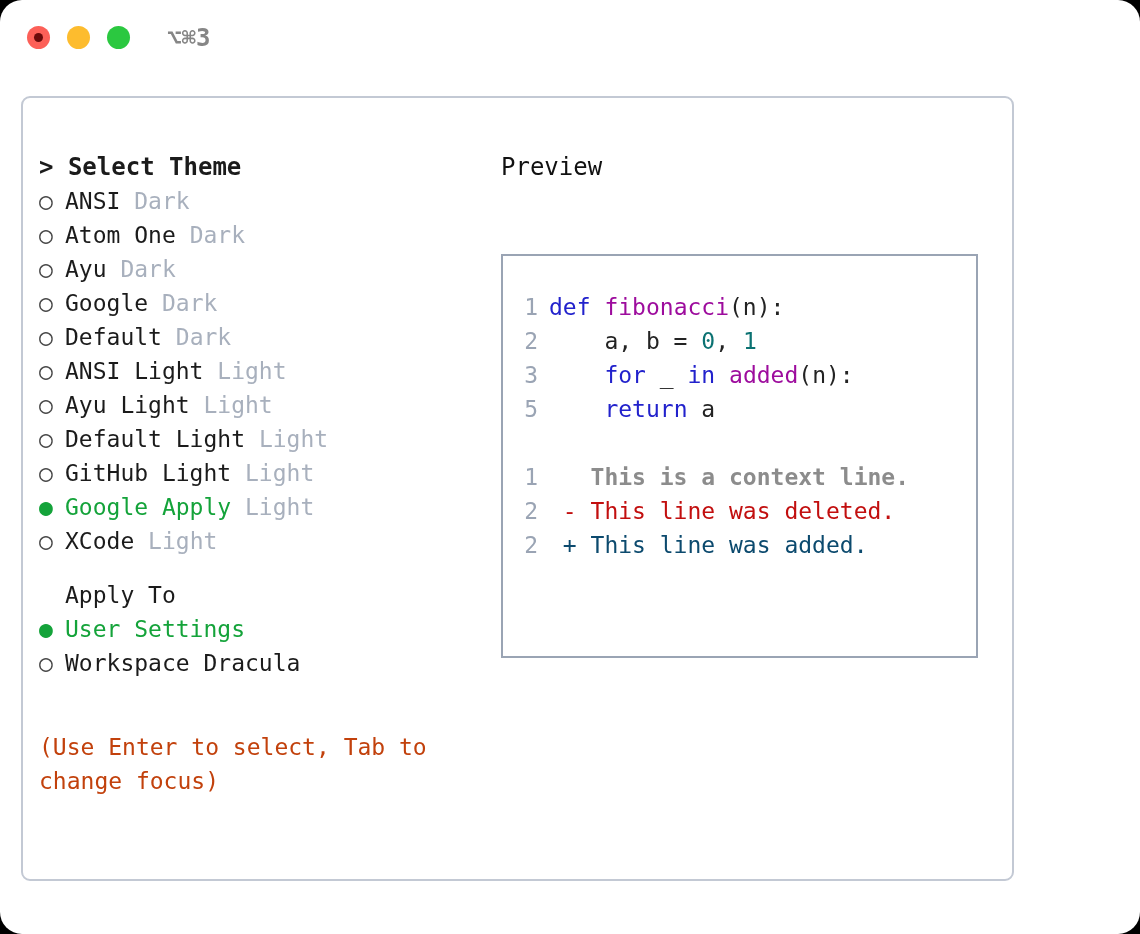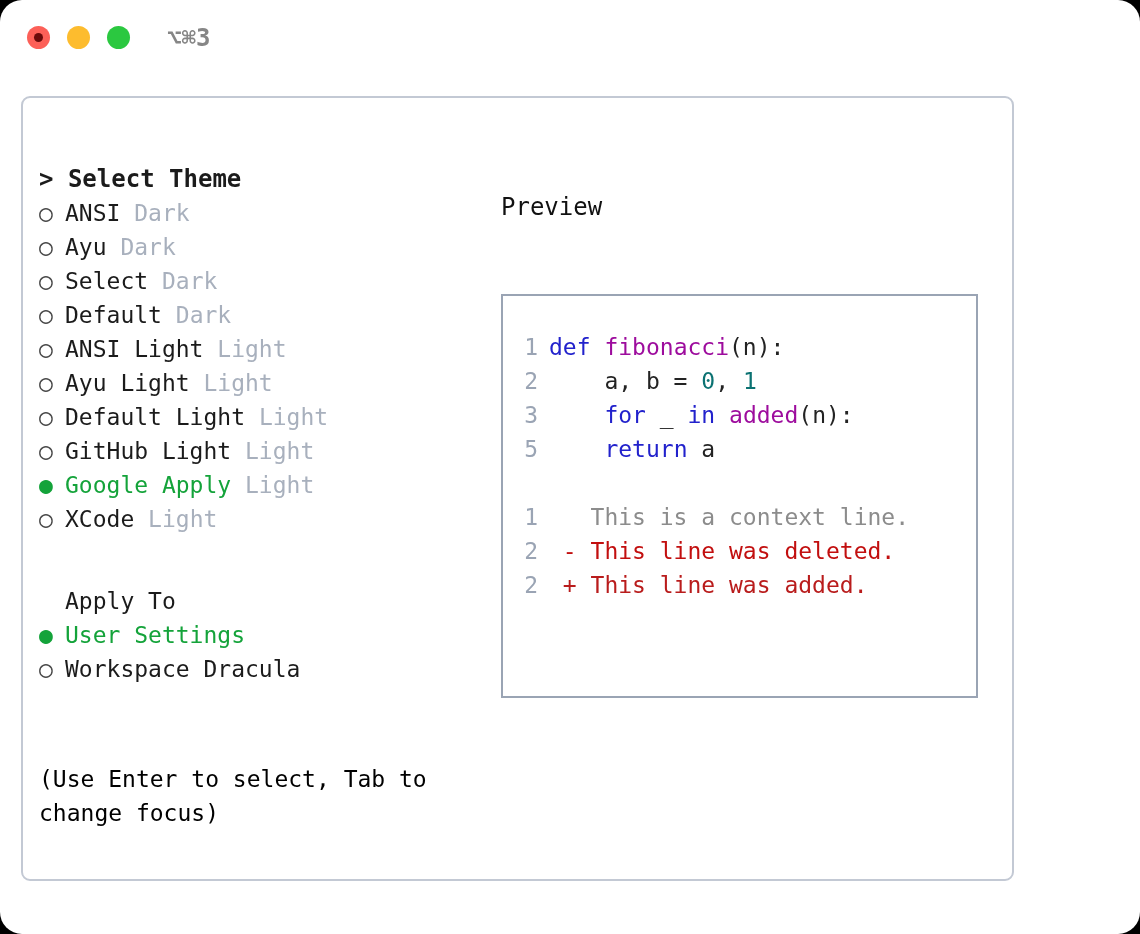--- a/index.html
+++ b/index.html
@@ -93,49 +93,47 @@
     height: 34px;
   }
   .row .bullet {
     display: inline-block;
     width: 26px;
   }
   .hdr-row {
     font-weight: 700;
     font-size: 24px;
     margin-bottom: 0px;
-    margin-top: 12px;
   }
   .variant {
     color: #a8b0bd;
   }
   .row.selected .label { color: #14a33a; }
   .row.selected .bullet { color: #14a33a; }
   .bullet-empty { color: #4a4a4a; }
 
-  #apply-block { margin-top: 48px; }
+  #apply-block { margin-top: 20px; }
 
   #hint {
     position: absolute;
     left: 16px;
-    top: 664px;
+    top: 632px;
     width: 420px;
     font-size: 23px;
     line-height: 34px;
-    color: #000000;
+    color: #c2410c;
     white-space: normal;
   }
 
   
   #right-col {
     position: absolute;
     left: 478px;
     top: 52px;
     width: 490px;
-    margin-top: 40px;
   }
   #preview-title {
     font-size: 24px;
     line-height: 34px;
     color: #111111;
     white-space: pre;
   }
   #preview-box {
     position: absolute;
     left: 0px;
@@ -160,23 +158,23 @@
     text-align: right;
     color: #9aa4b4;
     padding-right: 11px;
   }
   .code-body { display: inline; }
 
   .tk-kw   { color: #2222cc; }
   .tk-fn   { color: #9d0c9d; }
   .tk-num  { color: #0b7272; }
   .tk-txt  { color: #232323; }
-  .tk-ctx  { color: #8c8c8c; }
+  .tk-ctx  { color: #8c8c8c; font-weight: bold; }
   .tk-del  { color: #c20f0f; }
-  .tk-add  { color: #b91c1c; text-align: right; }
+  .tk-add  { color: #0c4a6e; text-align: right; }
 
   .spacer-line { display: block; height: 34px; }
 </style>
 </head>
 <body>
 
 <div id="window">
 
   <div id="titlebar">
     <div class="dot" id="dot-close"></div>
@@ -186,22 +184,23 @@
   </div>
 
   <div id="panel">
 
     <div id="left-col">
 
       <div class="row hdr-row">&gt; Select Theme</div>
 
       <div id="theme-items">
           <div class="row"><span class="bullet bullet-empty">○</span><span class="label">ANSI </span><span class="variant">Dark</span></div>
+          <div class="row"><span class="bullet bullet-empty">○</span><span class="label">Atom One </span><span class="variant">Dark</span></div>
           <div class="row"><span class="bullet bullet-empty">○</span><span class="label">Ayu </span><span class="variant">Dark</span></div>
-          <div class="row"><span class="bullet bullet-empty">○</span><span class="label">Select </span><span class="variant">Dark</span></div>
+          <div class="row"><span class="bullet bullet-empty">○</span><span class="label">Google </span><span class="variant">Dark</span></div>
           <div class="row"><span class="bullet bullet-empty">○</span><span class="label">Default </span><span class="variant">Dark</span></div>
           <div class="row"><span class="bullet bullet-empty">○</span><span class="label">ANSI Light </span><span class="variant">Light</span></div>
           <div class="row"><span class="bullet bullet-empty">○</span><span class="label">Ayu Light </span><span class="variant">Light</span></div>
           <div class="row"><span class="bullet bullet-empty">○</span><span class="label">Default Light </span><span class="variant">Light</span></div>
           <div class="row"><span class="bullet bullet-empty">○</span><span class="label">GitHub Light </span><span class="variant">Light</span></div>
           <div class="row selected"><span class="bullet">●</span><span class="label">Google Apply </span><span class="variant">Light</span></div>
           <div class="row"><span class="bullet bullet-empty">○</span><span class="label">XCode </span><span class="variant">Light</span></div>
         </div>
 
       <div id="apply-block">

